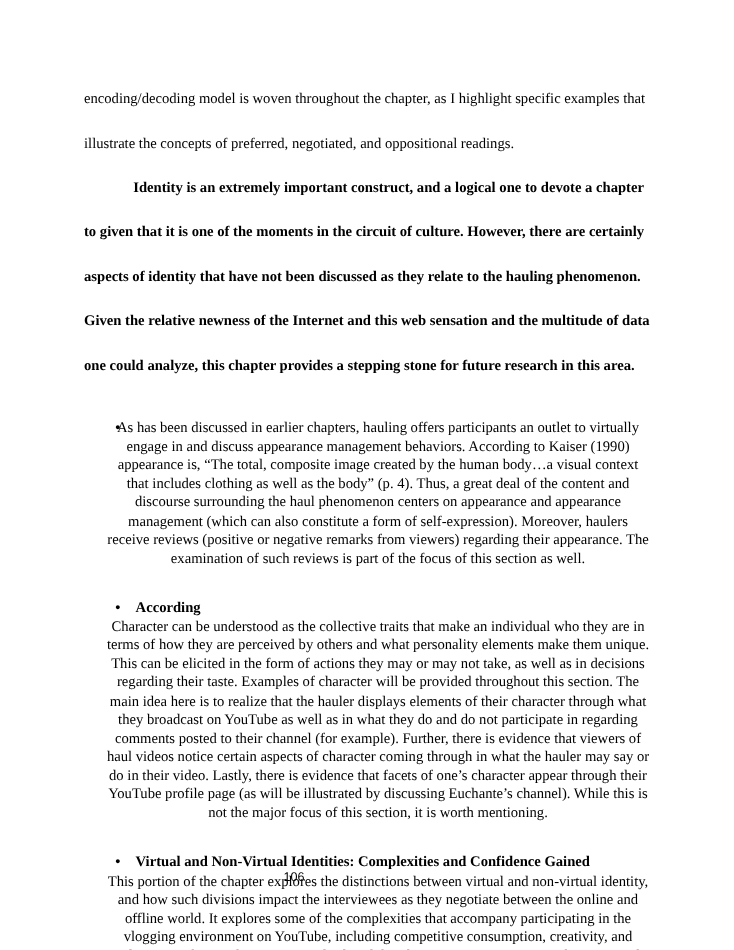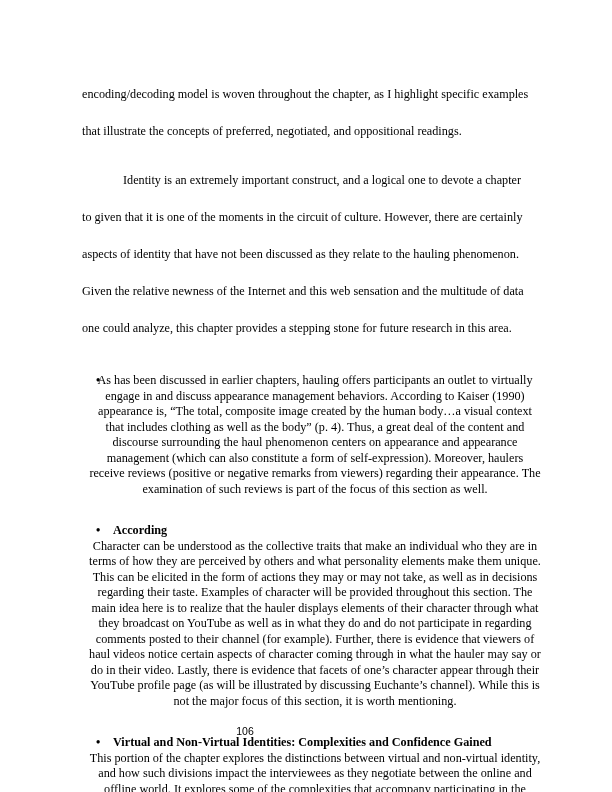--- a/index.html
+++ b/index.html
@@ -23,24 +23,25 @@
     top: 64px;
     width: 472px;
   }
   
   .ds-block {
     font-size: 12.2px;
     line-height: 37px;
     text-align: left;
   }
   .ds-block p {
-    margin: 12px;
+    margin: 0;
   }
   .ds-block p.indent {
     text-indent: 41px;
+    font-weight: bold;
   }
   
   .section {
     margin-top: 26px;
   }
   .section-heading {
     position: relative;
     font-size: 12.2px;
     font-weight: bold;
     line-height: 15.5px;

